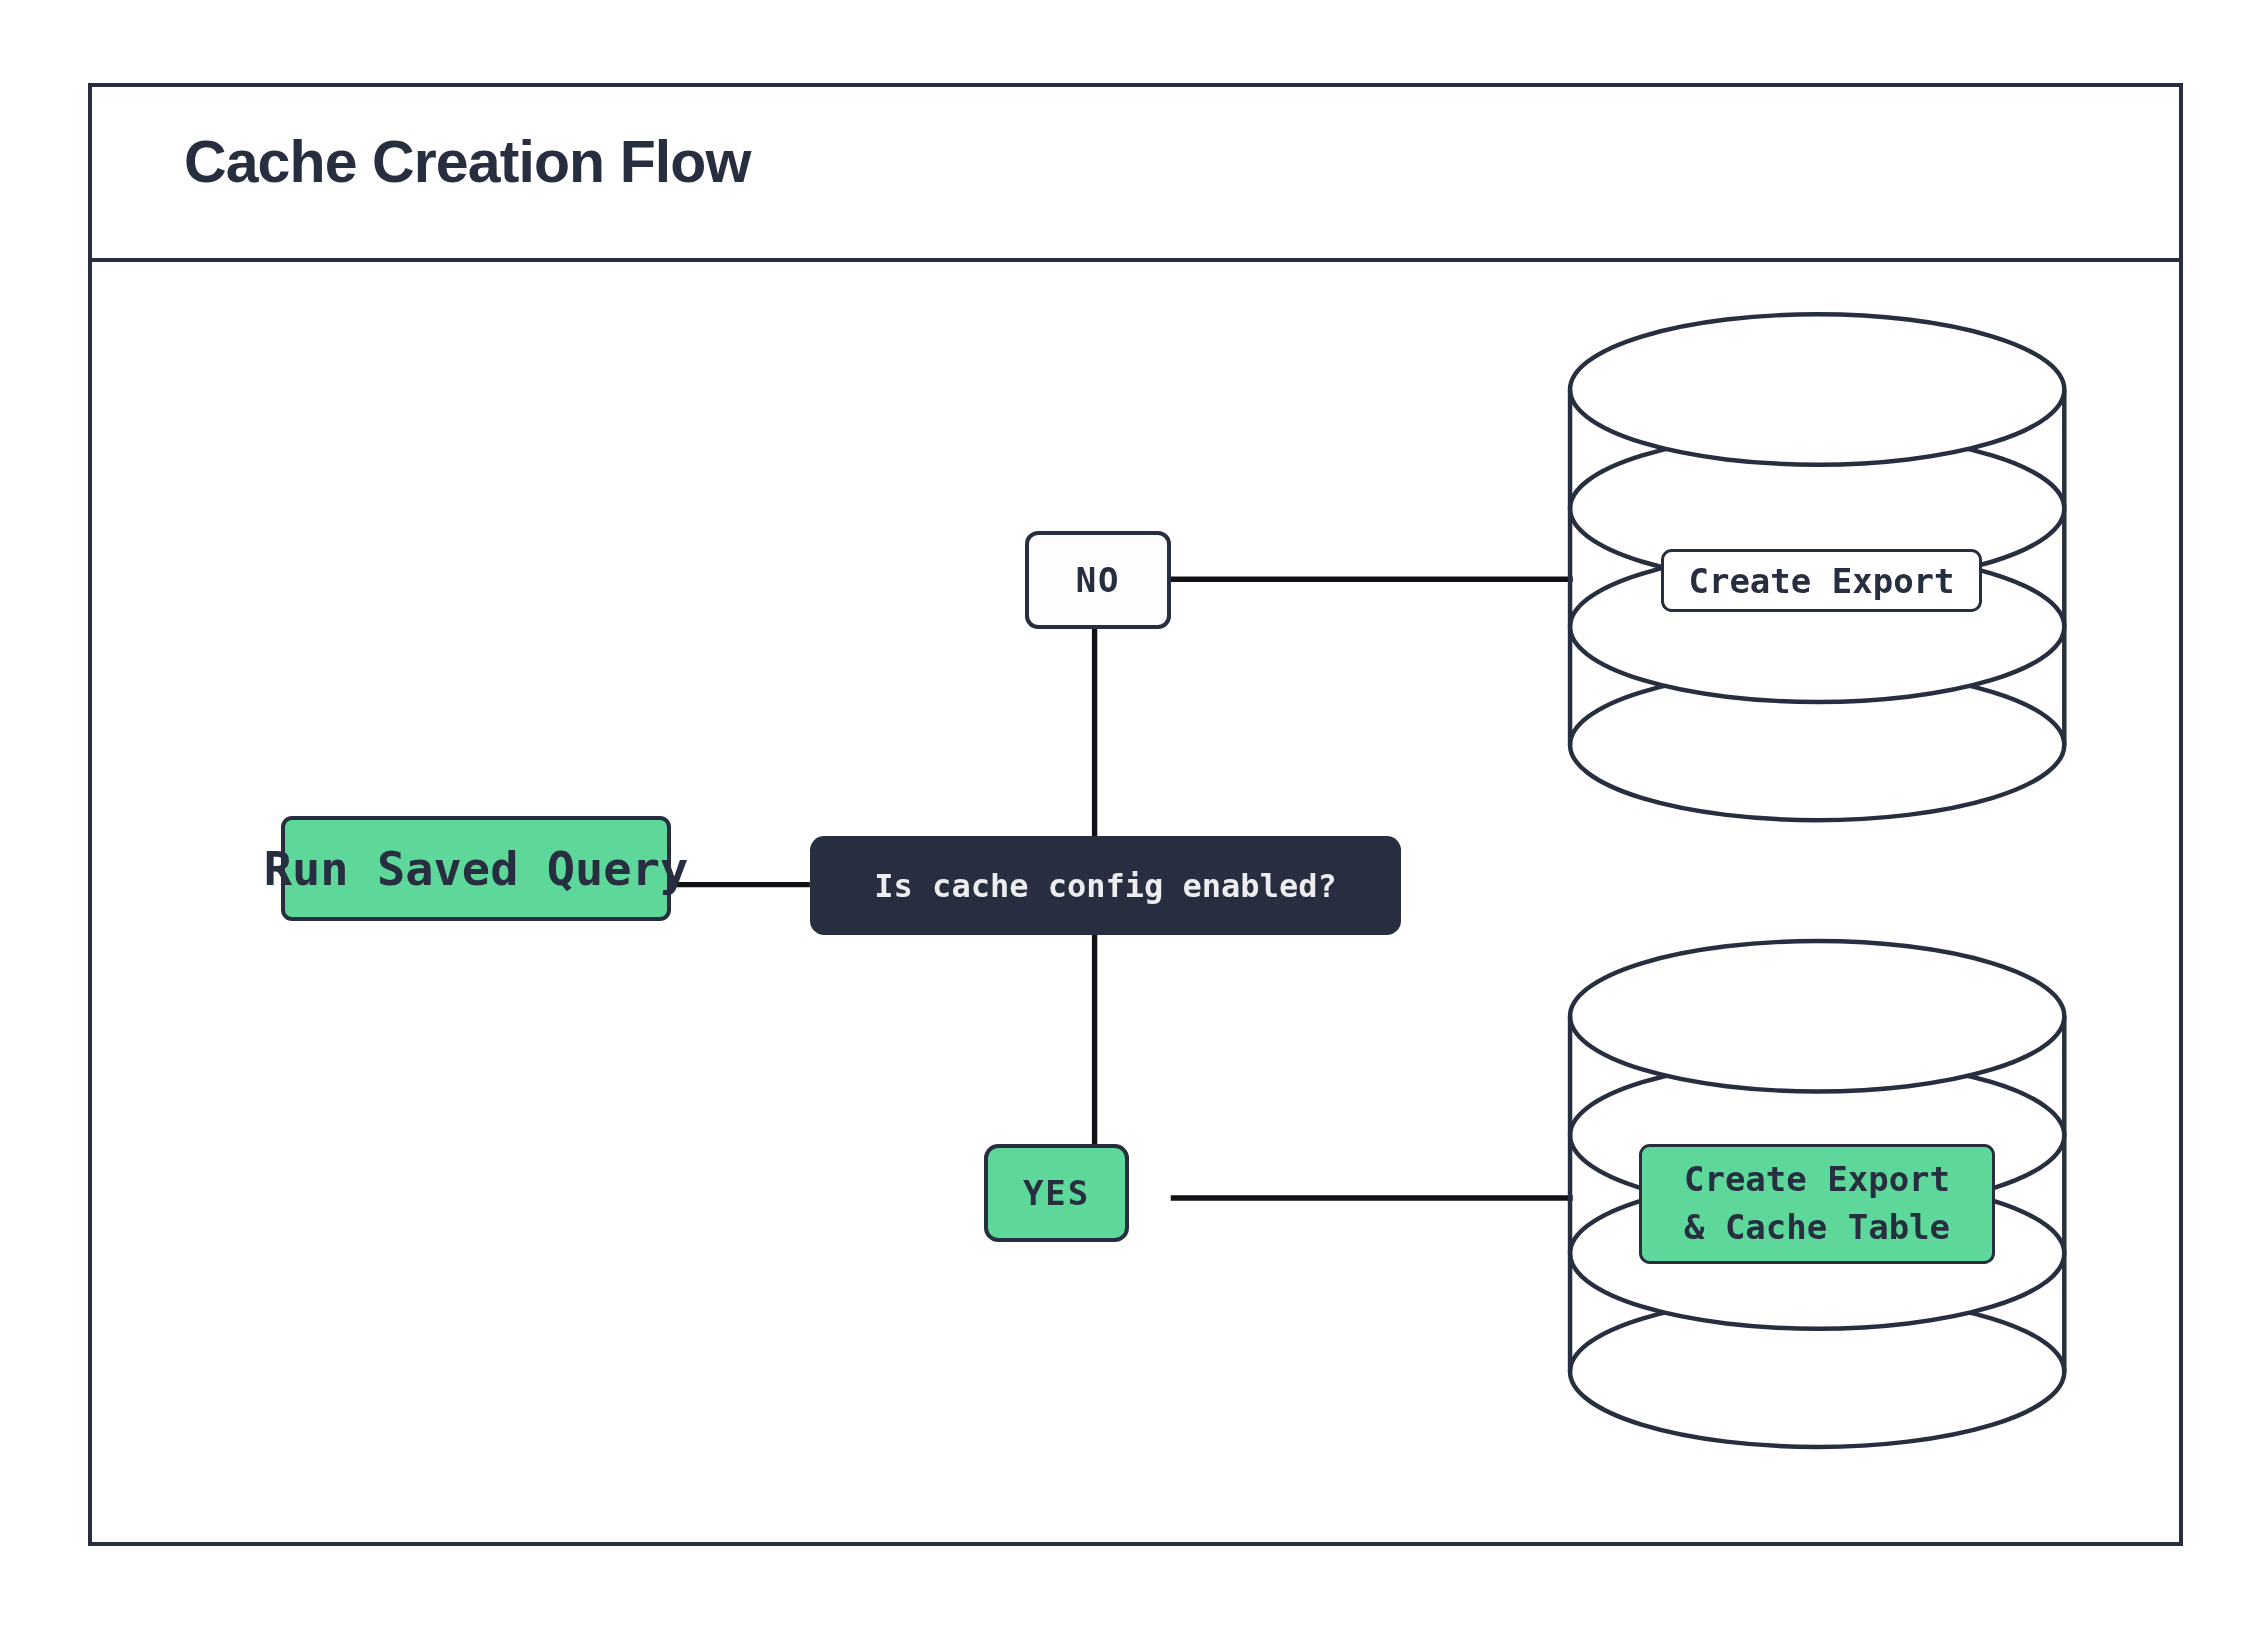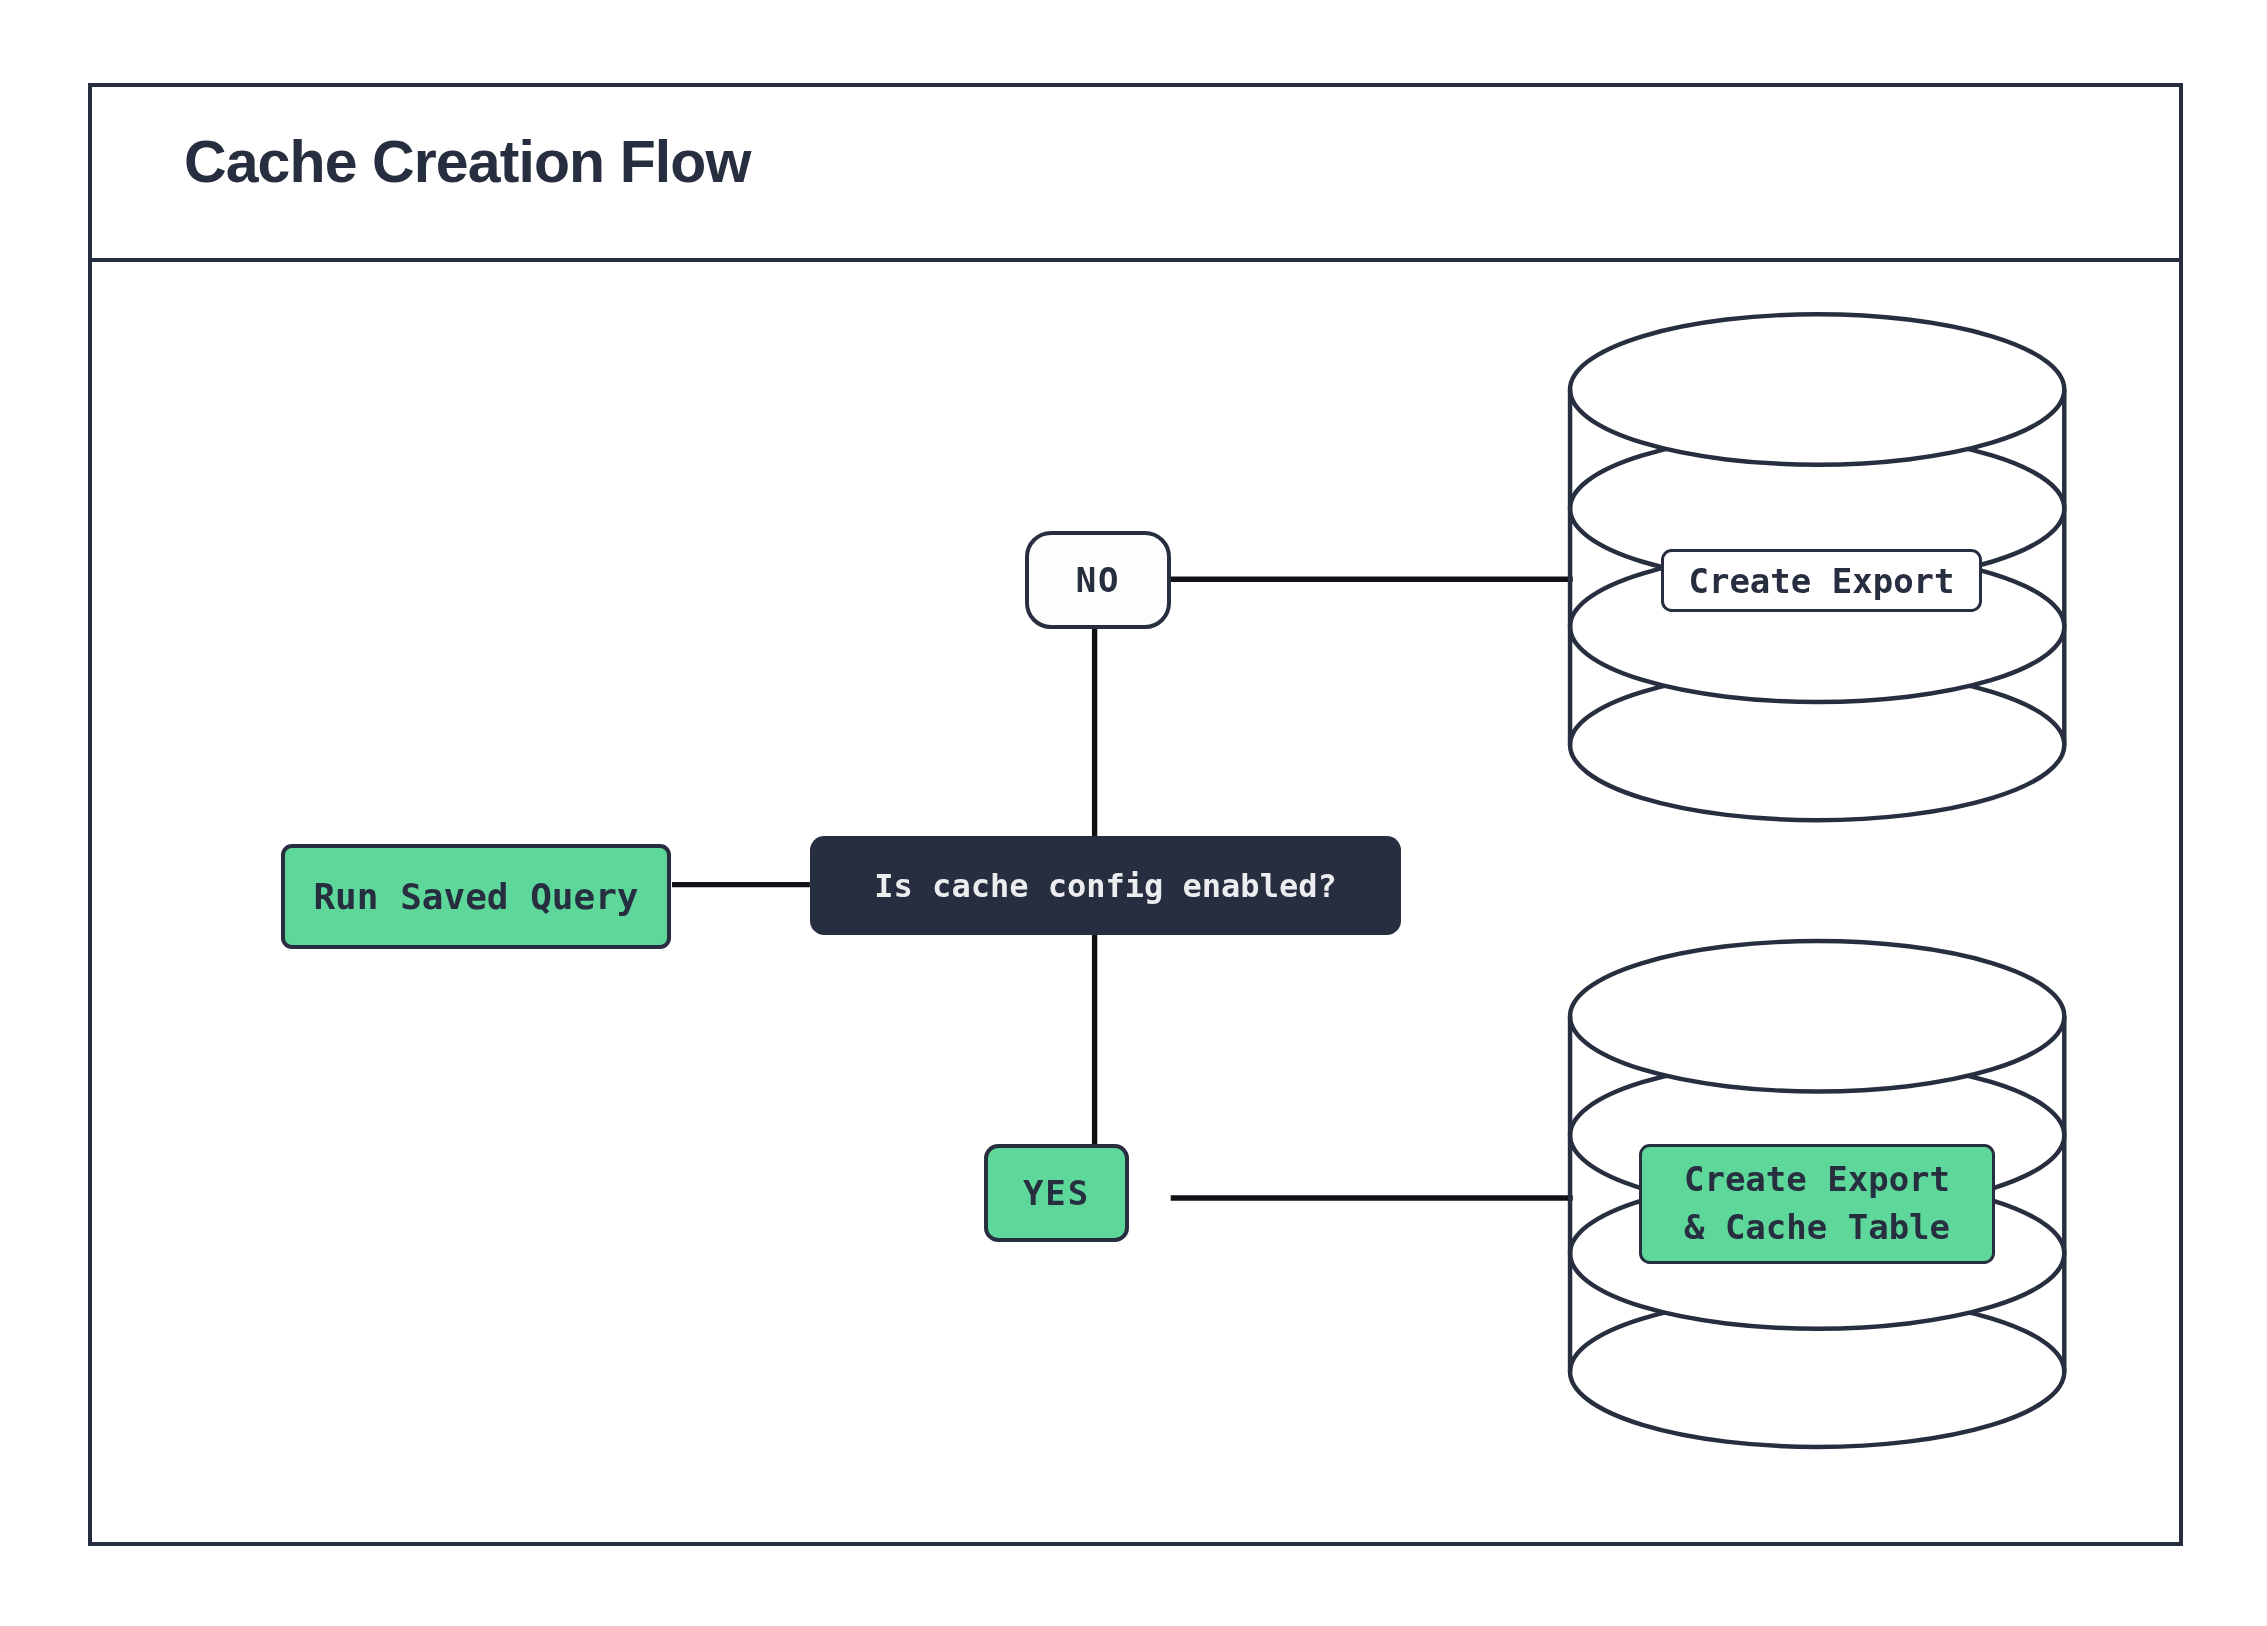--- a/index.html
+++ b/index.html
@@ -28,32 +28,32 @@
     color:var(--navy);white-space:nowrap;
   }
 
   svg.diagram{position:absolute;left:0;top:0;width:2268px;height:1626px;}
 
   .node{
     position:absolute;display:flex;align-items:center;justify-content:center;
     text-align:center;white-space:nowrap;font-weight:700;
   }
   .node-run{
-    left:281px;top:844px;width:390px;height:105px;
+    left:281px;top:816px;width:390px;height:105px;
     background:var(--green);border:4.5px solid var(--navy);border-radius:11px;
-    font-size:36px;color:var(--navy);
+    font-size:47px;color:var(--navy);
   }
   .node-decision{
     left:810px;top:836px;width:591px;height:99px;
     background:var(--navy);border-radius:14.3px;
     font-size:32px;color:var(--box_text_light);
   }
   .node-no{
     left:1025px;top:531px;width:146px;height:98px;
-    background:#fdfdfd;border:4.5px solid var(--navy);border-radius:26px;
+    background:#fdfdfd;border:4.5px solid var(--navy);border-radius:13px;
     font-size:34px;color:var(--navy);letter-spacing:1.8px;
   }
   .node-yes{
     left:984px;top:1144px;width:145px;height:98px;
     background:var(--green);border:4.5px solid var(--navy);border-radius:14.3px;
     font-size:34px;color:var(--navy);letter-spacing:1.8px;
   }
   .label-export{
     left:1661px;top:549px;width:321px;height:63px;
     background:var(--white);border:3.6px solid var(--navy);border-radius:10.7px;

